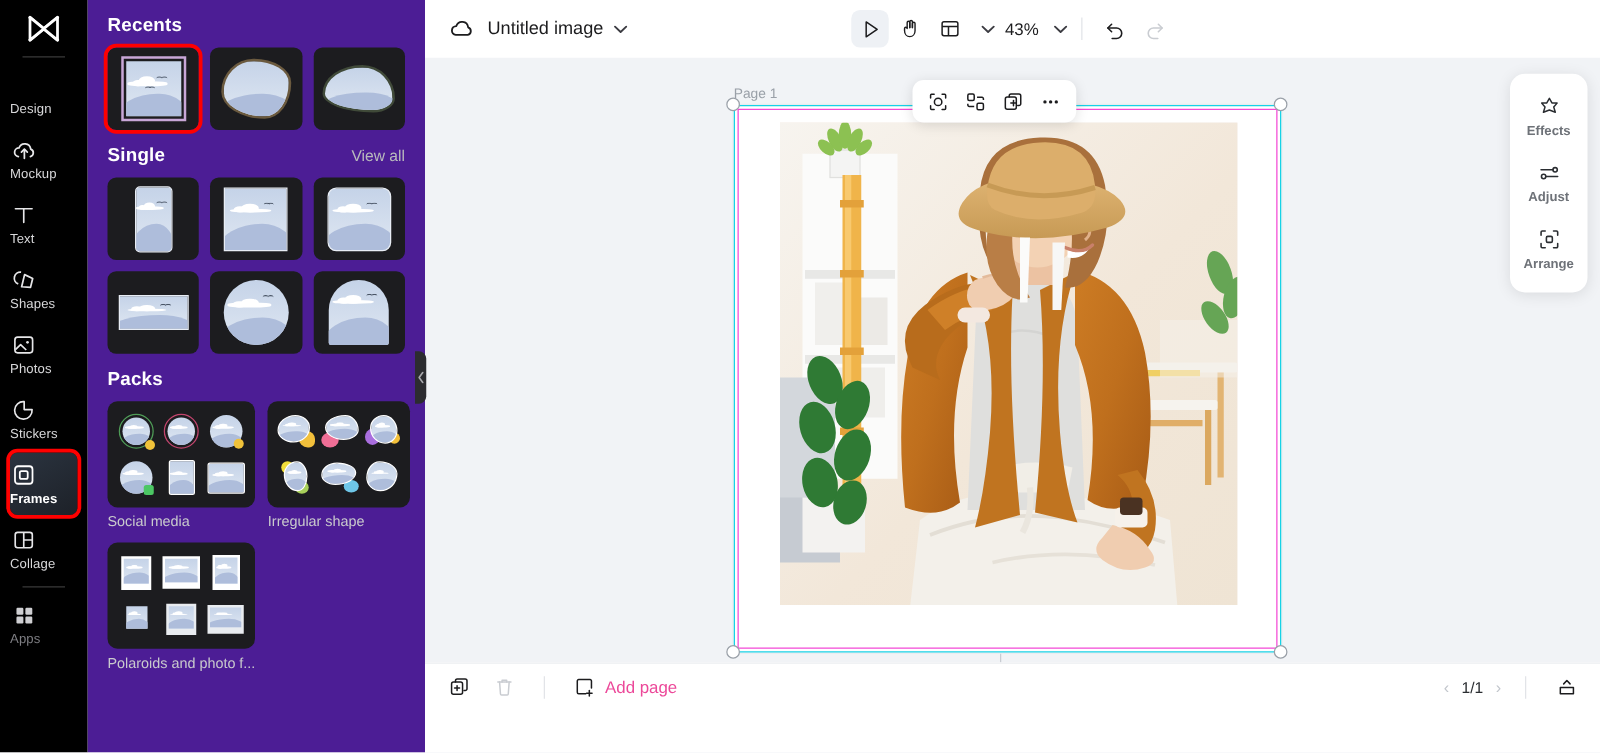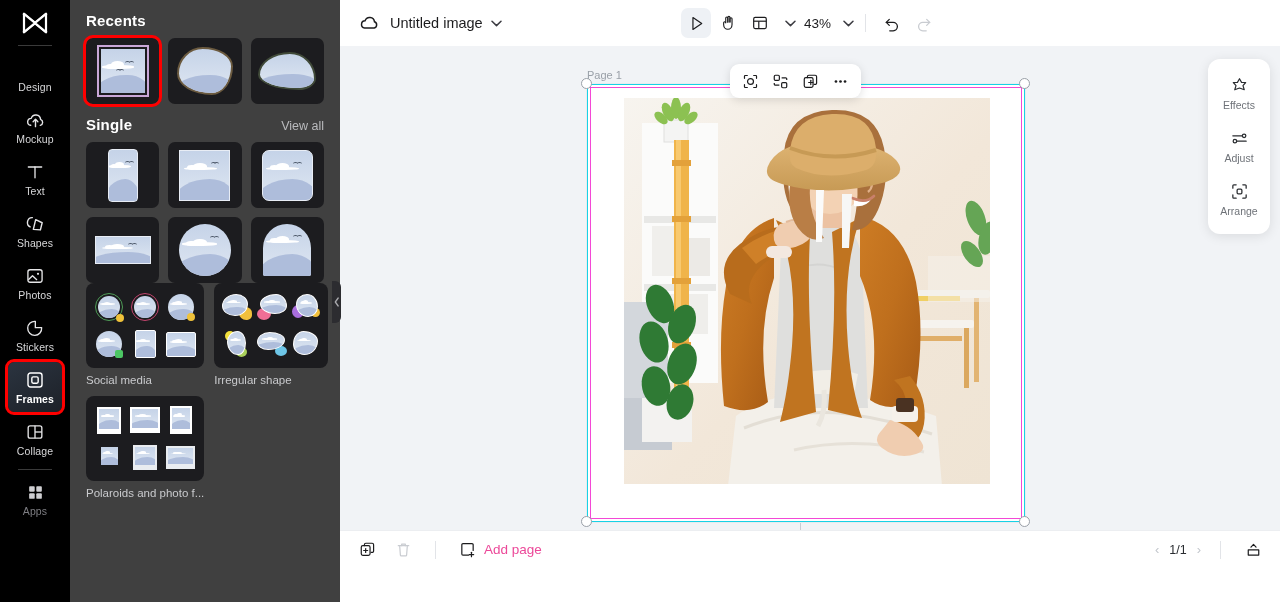--- a/index.html
+++ b/index.html
@@ -14,34 +14,34 @@
   
   .rail {
     width:70px; height:602px; background:#000000;
     display:flex; flex-direction:column; align-items:center;
     padding-top:6px; flex:0 0 70px; position:relative; z-index:30;
   }
   .logo { width:40px; height:34px; display:flex; align-items:center; justify-content:center; margin-bottom:2px;}
   .rail-sep { width:34px; height:1px; background:#3a3a3a; margin:3px 0 4px; }
   .rail-item {
     width:54px; height:50px; display:flex; flex-direction:column;
-    align-items:center; justify-content:center; gap:3px;
+    justify-content:center; gap:3px;
     border-radius:8px; margin-bottom:2px; position:relative;
     cursor:pointer;
   }
   .rail-item .ri-ico { width:22px; height:22px; display:flex; align-items:center; justify-content:center; }
   .rail-item .ri-lb { font-size:10.5px; color:#d8d8da; line-height:1; letter-spacing:.1px;}
   .rail-item.active { background:linear-gradient(150deg,#2b3440,#1d2128); }
   .rail-item.active .ri-lb { color:#ffffff; font-weight:bold; }
   .rail-item.dim .ri-lb { color:#7e7e83; }
   .hl-red { outline:3px solid #ff0000; outline-offset:0px; border-radius:6px; }
 
   
   .panel {
-    width:270px; flex:0 0 270px; height:602px; background:#404040;
+    width:270px; flex:0 0 270px; height:602px; background:#4c1d95;
     overflow:hidden; position:relative; color:#fff; z-index:20;
   }
   .panel-inner { padding:0 16px; }
   .sec-head {
     display:flex; align-items:baseline; justify-content:space-between;
     padding-top:12px; padding-bottom:9px;
   }
   .sec-title { font-size:15px; font-weight:bold; color:#ffffff; letter-spacing:.2px;}
   .view-all { font-size:12.5px; color:#b9babd; cursor:pointer; }
   .grid3 { display:grid; grid-template-columns:repeat(3,1fr); gap:9px; }
@@ -128,21 +128,21 @@
   .float-tb{
     position:absolute; left:390px; top:18px; height:34px; background:#fff;
     border-radius:9px; box-shadow:0 2px 10px rgba(0,0,0,.13);
     display:flex; align-items:center; padding:0 7px; gap:3px; z-index:10;
   }
   .ftb-btn{ width:27px;height:27px;border-radius:6px;display:flex;align-items:center;justify-content:center;cursor:pointer;}
 
   .rightpanel{
     position:absolute; right:10px; top:13px; width:62px; background:#fff;
     border-radius:12px; box-shadow:0 2px 12px rgba(0,0,0,.10);
-    padding:8px 0; z-index:12;
+    padding:8px 0; z-index:12;font-weight:bold;
   }
   .rp-item{ display:flex; flex-direction:column; align-items:center; gap:4px; padding:9px 0; cursor:pointer;}
   .rp-lb{ font-size:10.5px; color:#6e7278; }
 
   .bottombar{
     height:38px; flex:0 0 38px; background:#fff; border-top:1px solid #eceef1;
     display:flex; align-items:center; padding:0 14px; gap:10px; position:relative; z-index:15;
   }
   .bb-btn{ width:26px;height:26px;display:flex;align-items:center;justify-content:center;border-radius:5px;cursor:pointer;}
   .add-page{ display:flex; align-items:center; gap:8px; font-size:13.5px; color:#ec4899; cursor:pointer; margin-left:4px;}
@@ -318,20 +318,23 @@
           </div>
         </div>
         <div class="thumb">
           <div class="sky" style="width:48px;height:52px;border-radius:24px 24px 2px 2px;">
             <div class="cloud" style="left:26%;top:24%;width:28%;height:12%;"></div>
             <div class="bird" style="left:62%;top:22%;"></div>
           </div>
         </div>
       </div>
 
+      <div class="sec-head">
+        <span class="sec-title">Packs</span>
+      </div>
       <div class="grid2">
 
 
         <div>
           <div class="pack-card">
             <div class="pack-grid">
               <div style="position:relative;width:28px;height:28px;">
                 <div class="sky mini" style="width:22px;height:22px;border-radius:50%;position:absolute;left:3px;top:3px;">
                     <div class="cloud" style="left:26%;top:26%;width:28%;height:14%;"></div>
                   </div>

